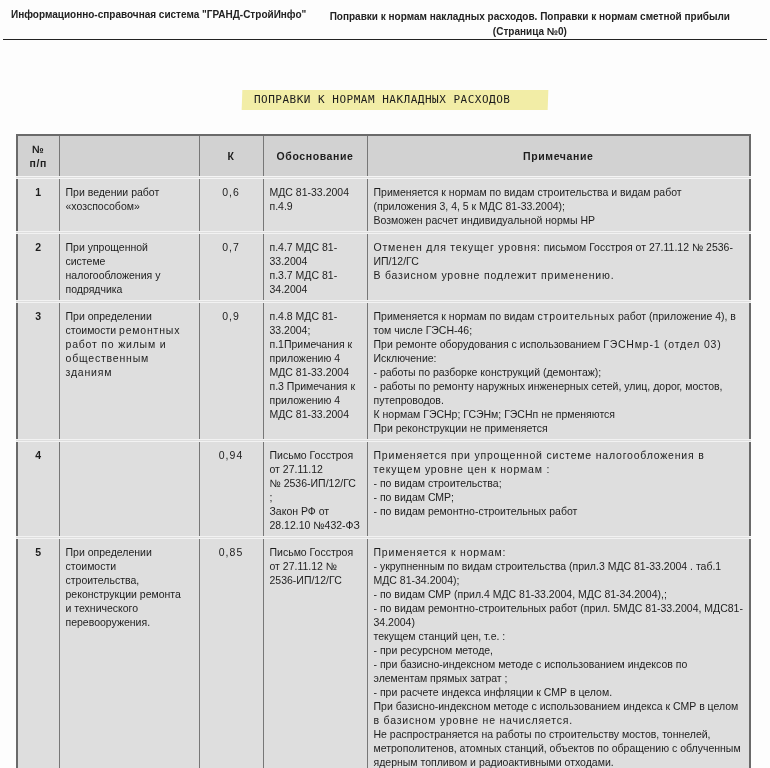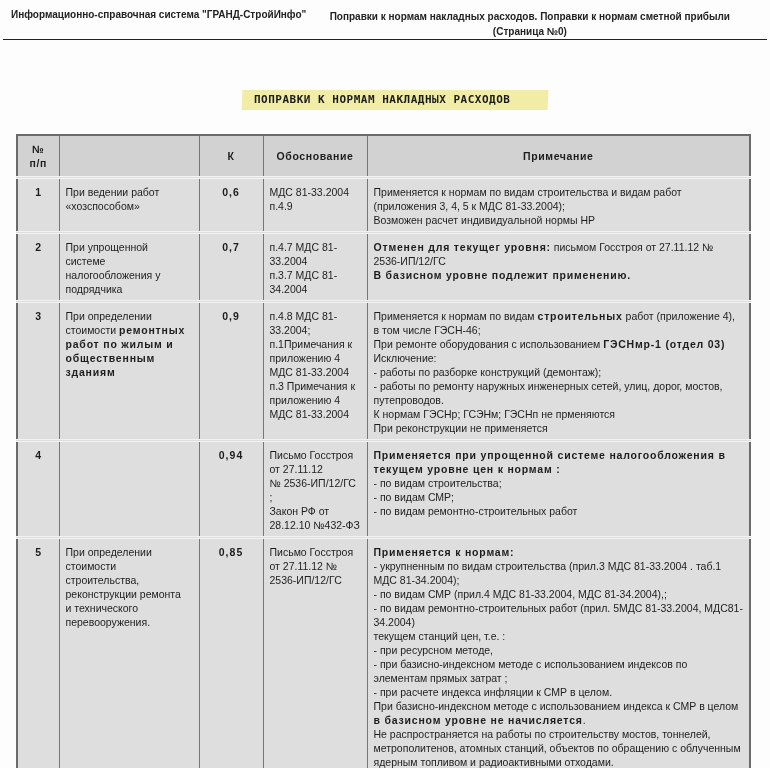--- a/index.html
+++ b/index.html
@@ -7,35 +7,35 @@
   body { font-family: "Liberation Sans", "DejaVu Sans", sans-serif; color: #222; position: relative; }
 
   .page-header { position: absolute; left: 0; top: 0; width: 770px; height: 40px; font-weight: bold; }
   .hdr-left { position: absolute; left: 11px; top: 9px; font-size: 10px; color: #222; }
   .hdr-right { position: absolute; right: 40px; top: 9px; font-size: 10px; color: #222; text-align: center; line-height: 15px; }
   .hdr-rule2 { position: absolute; left: 3px; top: 39px; width: 493px; height: 1px; background: #222; }
 
   .title-wrap { position: absolute; left: 242px; top: 90px; height: 20px; width: 306px;
     background: #f2eda6; transform: skewX(-2deg); }
   .title { position: absolute; left: 254px; top: 93px; font-family: "DejaVu Sans Mono", "Liberation Mono", monospace;
-    font-weight: bold; font-size: 11px; letter-spacing: 0.5px; color: #1c1c1c; }
+    font-weight: normal; font-size: 11px; letter-spacing: 0.5px; color: #1c1c1c; }
 
   table.norms { position: absolute; left: 16px; top: 134px; width: 735px; border-collapse: collapse;
     background: #dcdcdc; border: 2px solid #6a6a6a; }
   table.norms td, table.norms th { border: 1px solid #777; vertical-align: top; font-size: 10.5px; line-height: 14px; color: #1d1d1d; }
   table.norms th { background: #d2d2d2; font-weight: bold; text-align: center; vertical-align: middle; letter-spacing: 0.6px; height: 42px; border-bottom: 3px double #f5f5f5; }
   table.norms tr.row td { padding: 6px 6px 4px 6px; background: #dedede; }
   table.norms tr.row td { border-bottom: 3px double #f2f2f2; }
   table.norms tr.row:last-child td { border-bottom: 1px solid #777; }
   .c-num { width: 42px; text-align: center; font-weight: bold; }
   .c-desc { width: 140px; margin-left: 12px; }
-  .c-k { width: 64px; text-align: center; font-weight: bold; letter-spacing: 1px; }
+  .c-k { width: 64px; text-align: center; font-weight: normal; letter-spacing: 1px; }
   .c-basis { width: 104px; margin-left: 20px; }
   .c-note { }
-  .b { font-weight: bold; letter-spacing: 0.8px; text-align: right; }
+  .b { font-weight: normal; letter-spacing: 0.8px; text-align: right; }
   .line { display: block; }
 </style>
 </head>
 <body>
 
 <div class="page-header">
   <div class="hdr-left">Информационно-справочная система "ГРАНД-СтройИнфо"</div>
   <div class="hdr-right">
     <div>Поправки к нормам накладных расходов. Поправки к нормам сметной прибыли</div>
     <div>(Страница №0)</div>

